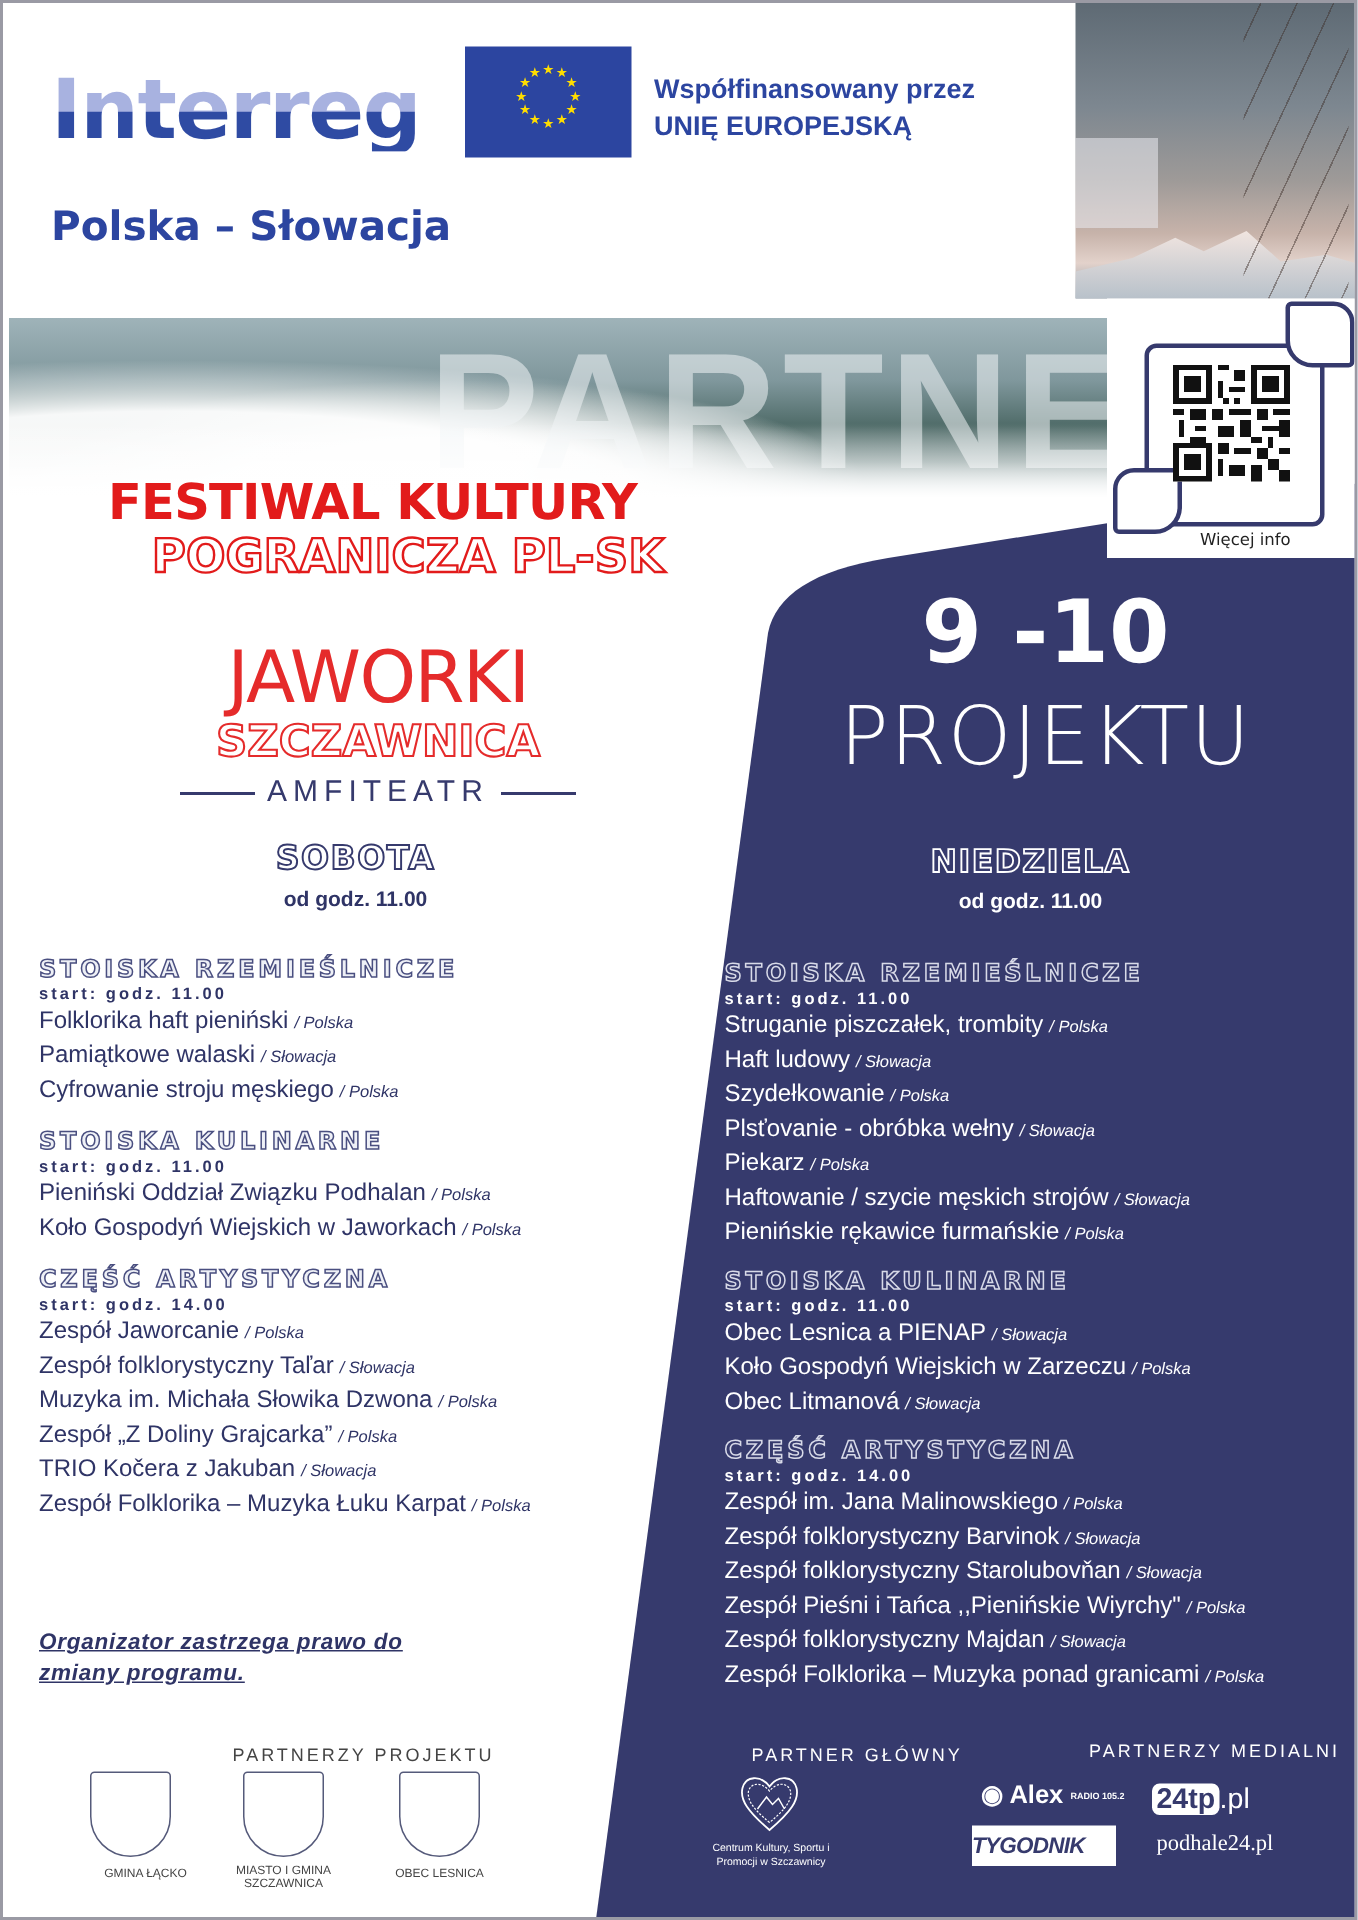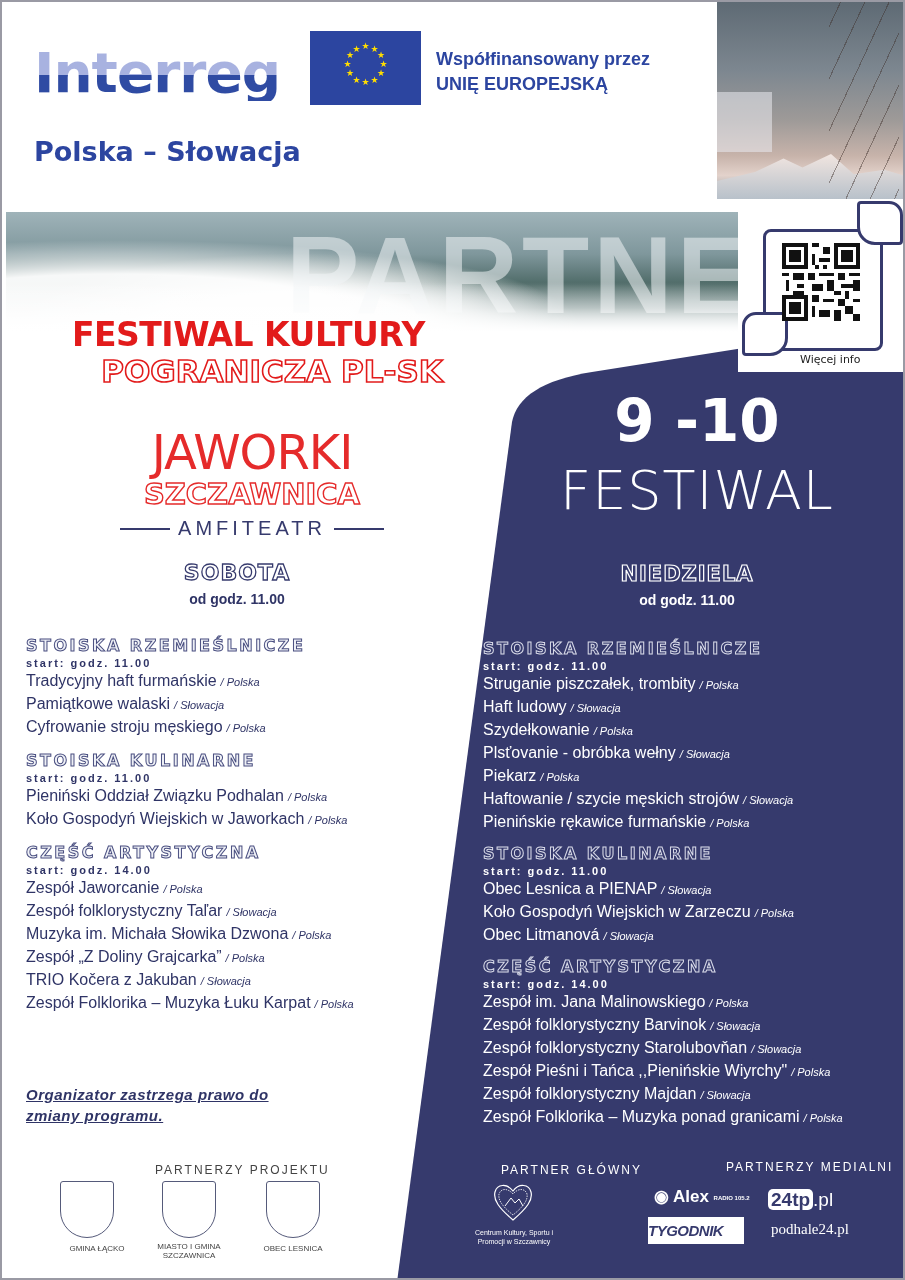--- a/index.html
+++ b/index.html
@@ -201,32 +201,32 @@
   <div class="fest-line2">POGRANICZA PL-SK</div>
   <div class="place1">JAWORKI</div>
   <div class="place2">SZCZAWNICA</div>
   <div class="venue">
     <div class="rule"></div>
     <span class="t">AMFITEATR</span>
     <div class="rule"></div>
   </div>
 
   <div class="date-big">9 -10</div>
-  <div class="date-month">FESTIWAL</div>
+  <div class="date-month">PROJEKTU</div>
 
   <div class="day-sat">SOBOTA</div>
   <div class="time-sat">od godz. 11.00</div>
   <div class="day-sun">NIEDZIELA</div>
   <div class="time-sun">od godz. 11.00</div>
 
   <div class="col left">
     <div class="sec" style="margin-bottom:12px">
       <div class="sec-title">STOISKA RZEMIEŚLNICZE</div>
       <div class="sec-start">start: godz. 11.00</div>
-      <div class="item"><span>Tradycyjny haft furmańskie</span><span class="country">/ Polska</span></div>
+      <div class="item"><span>Folklorika haft pieniński</span><span class="country">/ Polska</span></div>
       <div class="item"><span>Pamiątkowe walaski</span><span class="country">/ Słowacja</span></div>
       <div class="item"><span>Cyfrowanie stroju męskiego</span><span class="country">/ Polska</span></div>
     </div>
     <div class="sec" style="margin-bottom:12px">
       <div class="sec-title">STOISKA KULINARNE</div>
       <div class="sec-start">start: godz. 11.00</div>
       <div class="item"><span>Pieniński Oddział Związku Podhalan</span><span class="country">/ Polska</span></div>
       <div class="item"><span>Koło Gospodyń Wiejskich w Jaworkach</span><span class="country">/ Polska</span></div>
     </div>
     <div class="sec">

